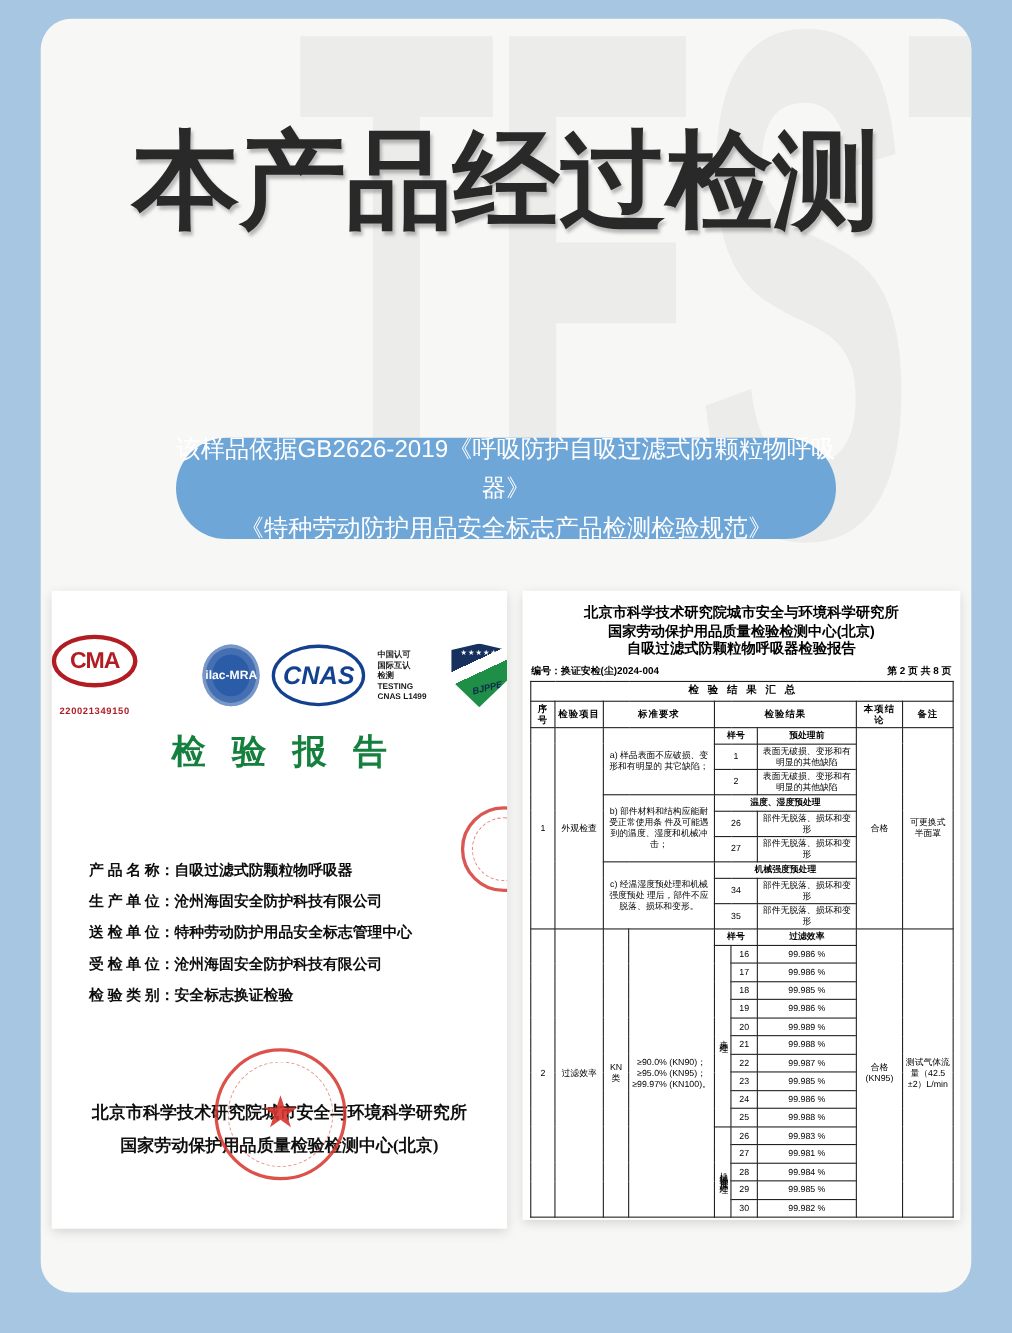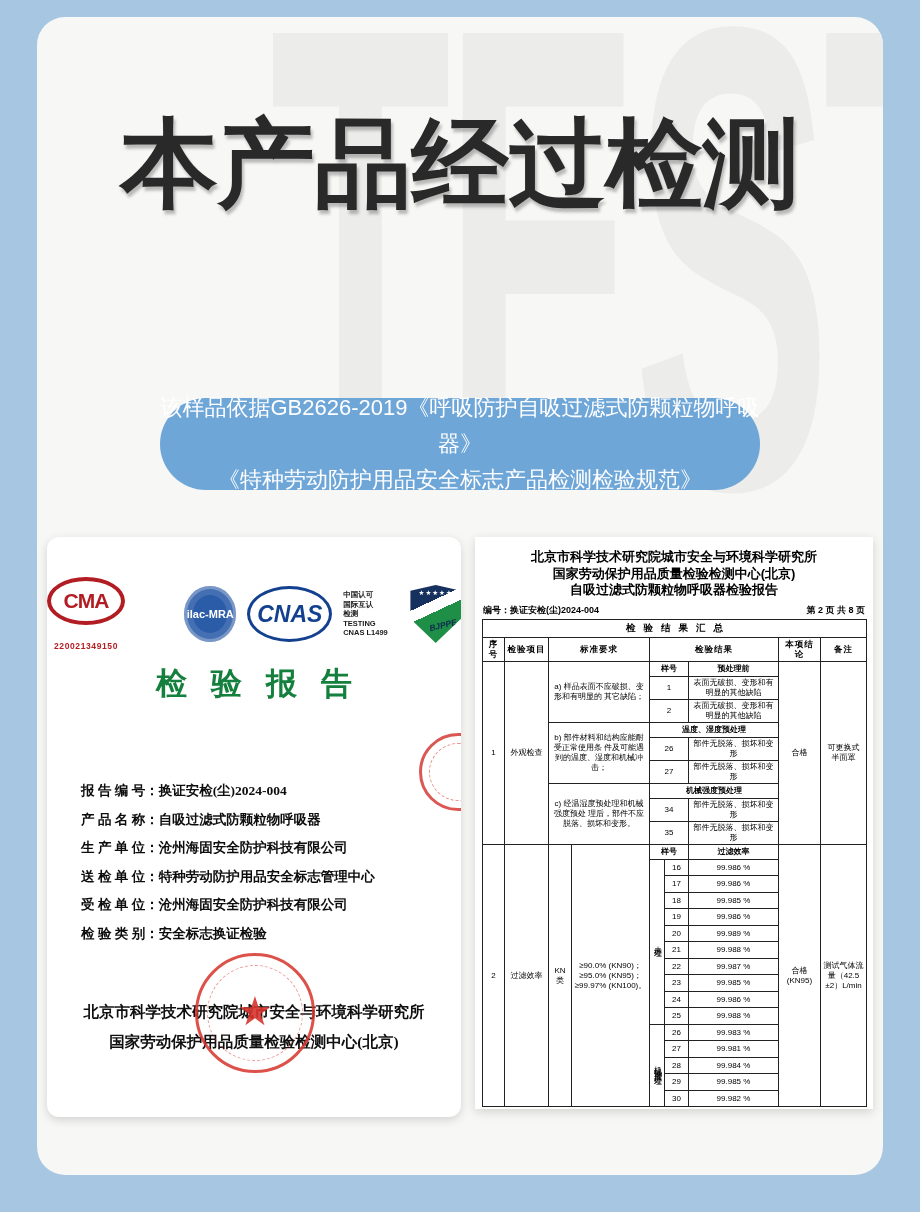--- a/index.html
+++ b/index.html
@@ -16,21 +16,21 @@
      font-weight:900;font-size:97px;line-height:1.14;color:#292929;
      text-shadow:2px 4px 3px rgba(70,70,70,.35);}
   
   .banner{position:absolute;top:381px;left:50%;transform:translateX(-50%);z-index:1;
      width:600px;height:92px;border-radius:46px;background:#6fa6d8;color:#fff;
      display:flex;flex-direction:column;justify-content:center;align-items:center;
      font-size:22px;line-height:36px;text-align:center;}
   
   .certs{position:absolute;top:520px;left:10px;right:10px;display:flex;gap:14px;z-index:1;align-items:flex-start;}
   .cert{background:#fff;box-shadow:0 3px 10px rgba(0,0,0,.15);}
-  .cert-left{position:relative;width:466px;height:580px;overflow:hidden;border-radius:12px;}
+  .cert-left{position:relative;width:466px;height:580px;overflow:hidden;}
   .cert-right{position:relative;width:398px;height:572px;padding:12px 7px 0;box-sizing:border-box;}
   
   .logos{position:absolute;top:40px;left:0;right:0;display:flex;justify-content:center;align-items:center;gap:11px;}
   .cma{display:flex;flex-direction:column;align-items:center;}
   .cma-oval{width:70px;height:40px;border:4px solid #b11d23;border-radius:50%;
      display:flex;align-items:center;justify-content:center;
      font-weight:900;font-size:21px;color:#b11d23;letter-spacing:-1px;}
   .cma-num{font-size:8.5px;font-weight:700;color:#b11d23;letter-spacing:.6px;margin-top:16px;}
   .ilac{width:56px;height:56px;border-radius:50%;background:#2b5ca8;color:#fff;
      display:flex;align-items:center;justify-content:center;font-size:11px;font-weight:700;
@@ -127,21 +127,20 @@
           </div>
         </div>
 
         <div class="cert-title">检验报告</div>
 
         <div class="stamp-partial">
             <div class="inner"></div>
           </div>
 
         <div class="fields">
-          <div class="field"><span>报 告 编 号：</span><span>换证安检(尘)2024-004</span></div>
           <div class="field"><span>产 品 名 称：</span><span>自吸过滤式防颗粒物呼吸器</span></div>
           <div class="field"><span>生 产 单 位：</span><span>沧州海固安全防护科技有限公司</span></div>
           <div class="field"><span>送 检 单 位：</span><span>特种劳动防护用品安全标志管理中心</span></div>
           <div class="field"><span>受 检 单 位：</span><span>沧州海固安全防护科技有限公司</span></div>
           <div class="field"><span>检 验 类 别：</span><span>安全标志换证检验</span></div>
         </div>
 
         <div class="cert-footer">
           <div>北京市科学技术研究院城市安全与环境科学研究所</div>
           <div>国家劳动保护用品质量检验检测中心(北京)</div>

